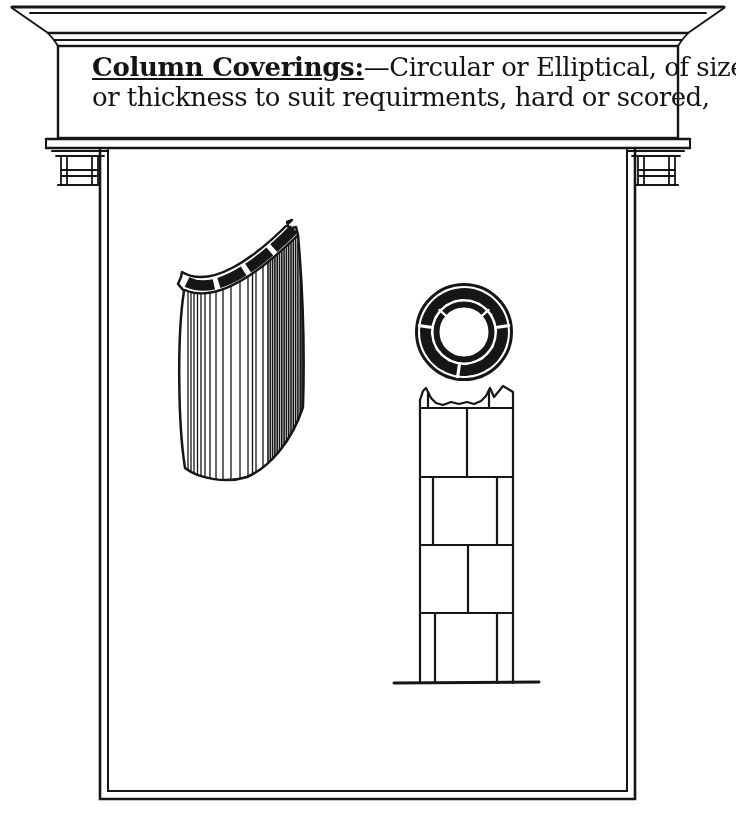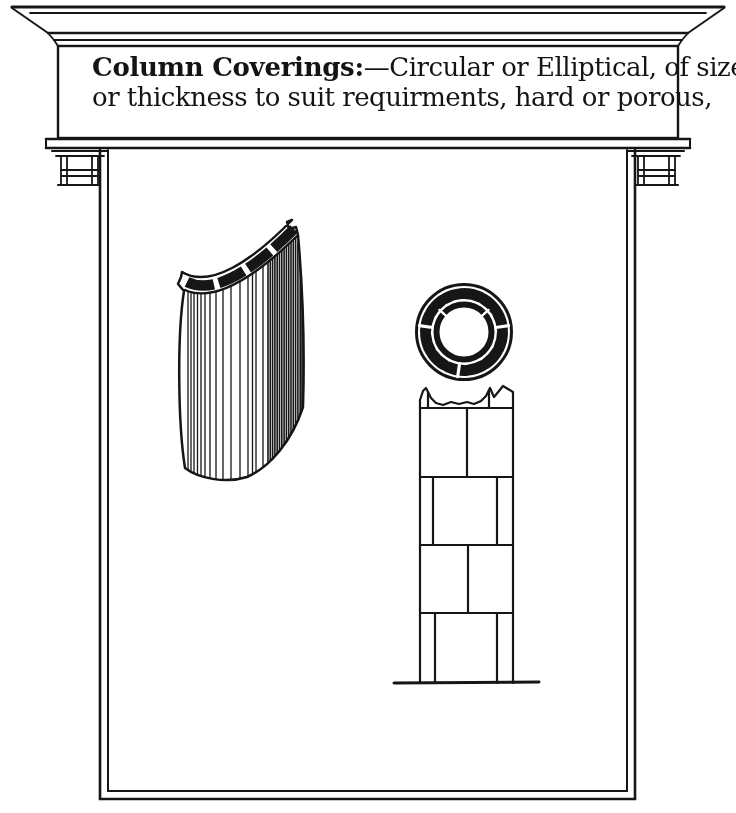--- a/index.html
+++ b/index.html
@@ -15,21 +15,21 @@
     position:absolute;
     left:92px;top:52px;width:572px;height:86px;
     color:#141414;
     font-size:26px;
     line-height:30px;
     letter-spacing:-0.5px;
     font-weight:400;
     user-select:none;
   }
   .cap-line{white-space:nowrap;}
-  .cap-lead{font-weight:700;letter-spacing:-0.3px;}
+  .cap-lead{font-weight:700;letter-spacing:-0.3px;text-decoration:underline;}
   svg *{vector-effect:none;}
 </style>
 </head>
 <body>
 
 <div class="page">
 
   <svg class="drawing" width="736" height="813" viewBox="0 0 736 813" fill="none" stroke="#161616" stroke-linecap="round">
 
     <g>
@@ -187,16 +187,16 @@
       <path d="M468,545 V613"></path>
       <path d="M435,613 V683"></path>
       <path d="M497,613 V683"></path>
     </g>
 
     <path d="M394,683 L539,682" stroke-width="3"></path>
   </svg>
 
   <div class="caption">
     <div class="cap-line"><span class="cap-lead">Column Coverings:</span><span>—Circular or Elliptical, of size</span></div>
-    <div class="cap-line">or thickness to suit requirments, hard or porous,</div>
+    <div class="cap-line">or thickness to suit requirments, hard or scored,</div>
   </div>
 
 </div>
 
 </body></html>

